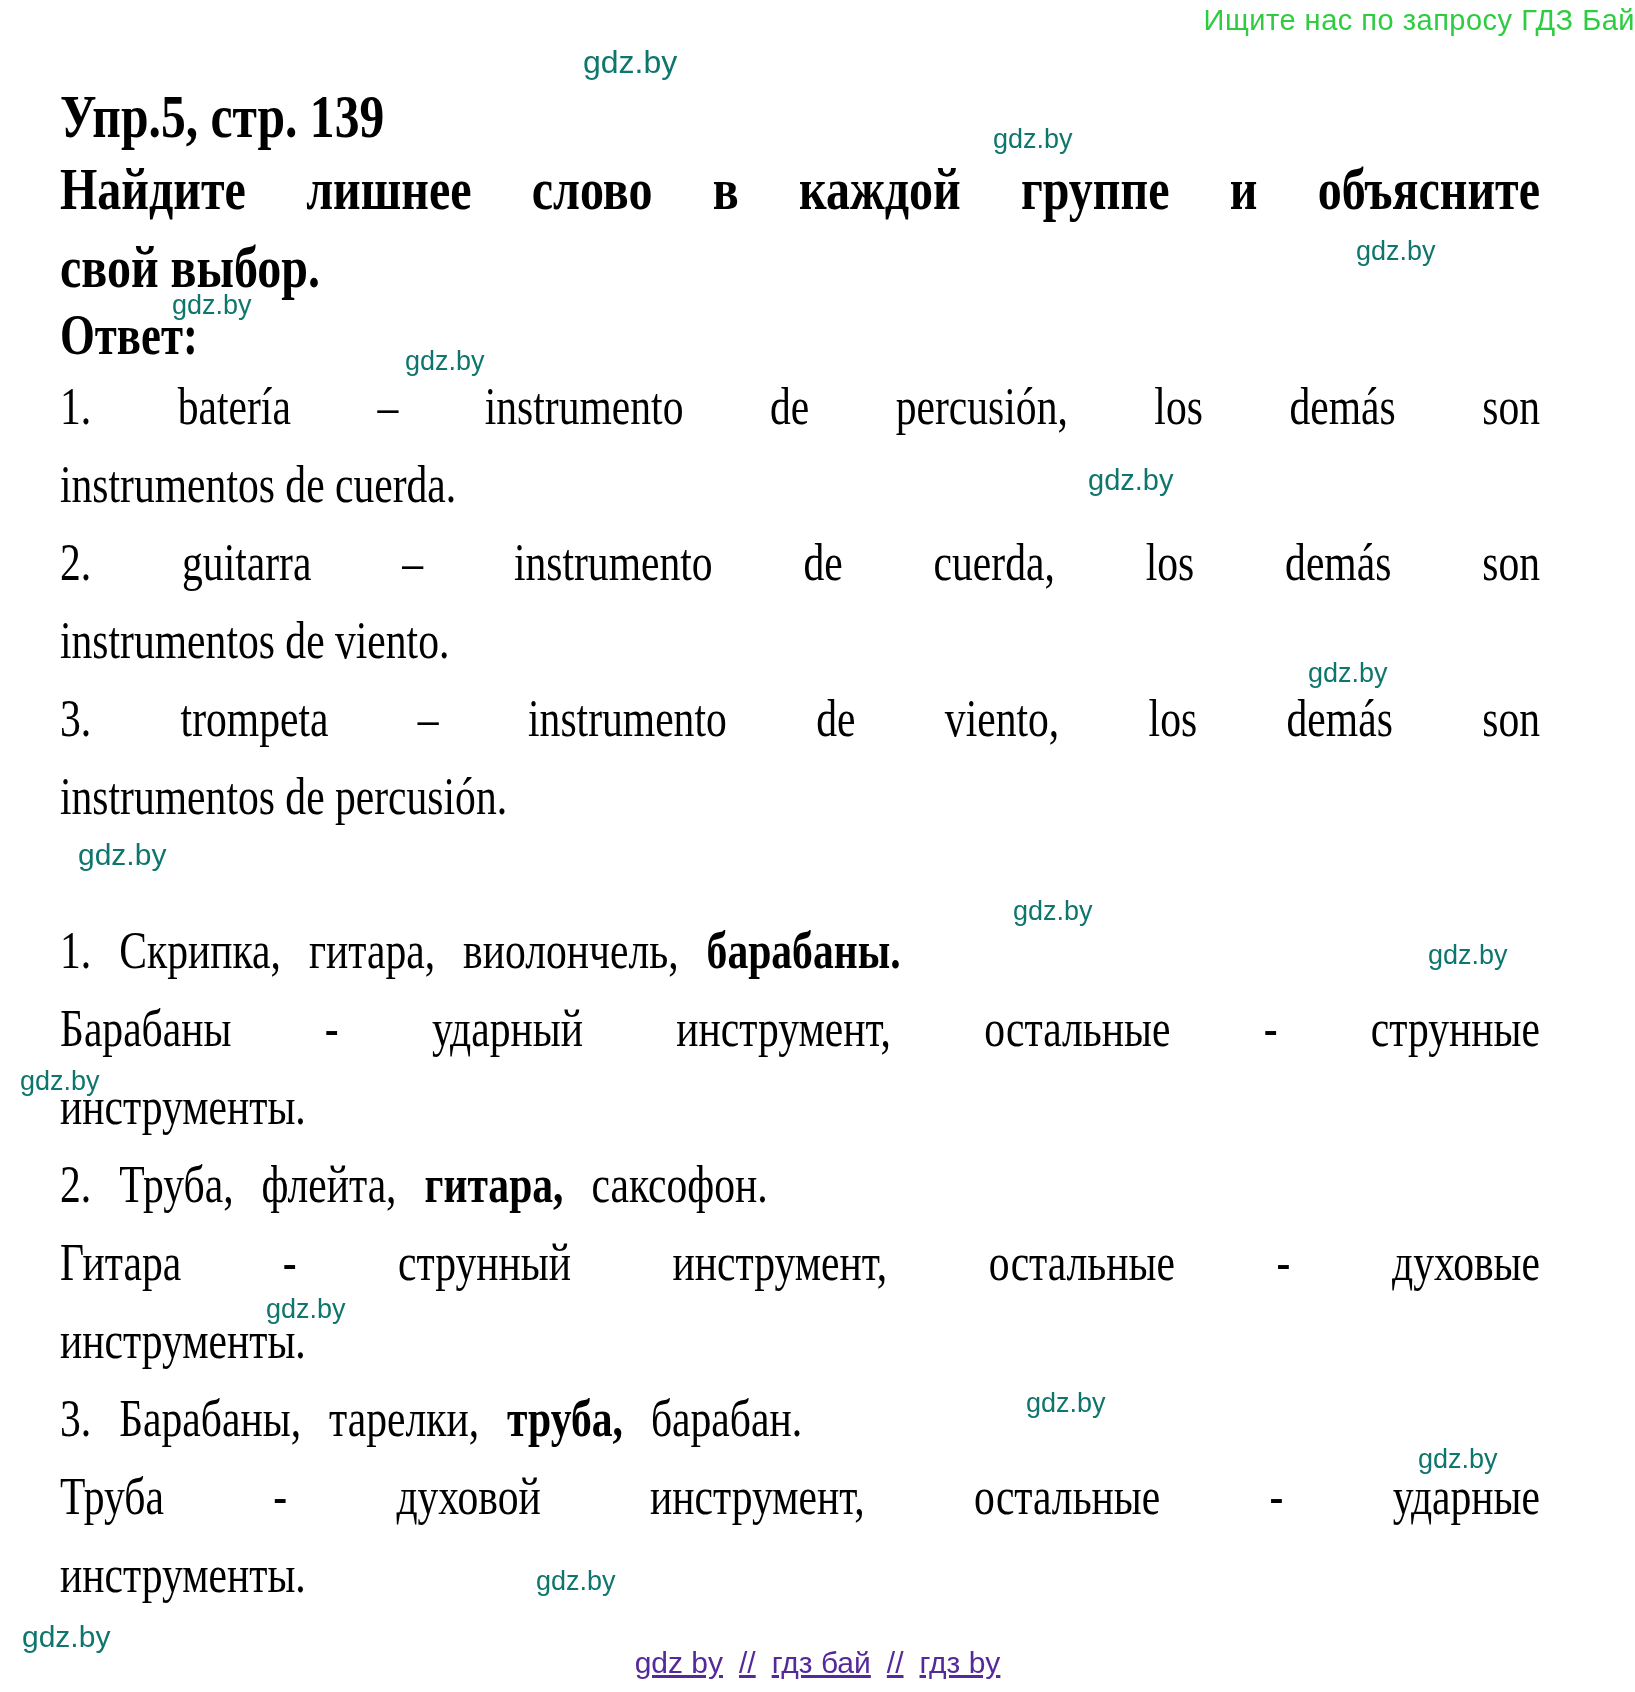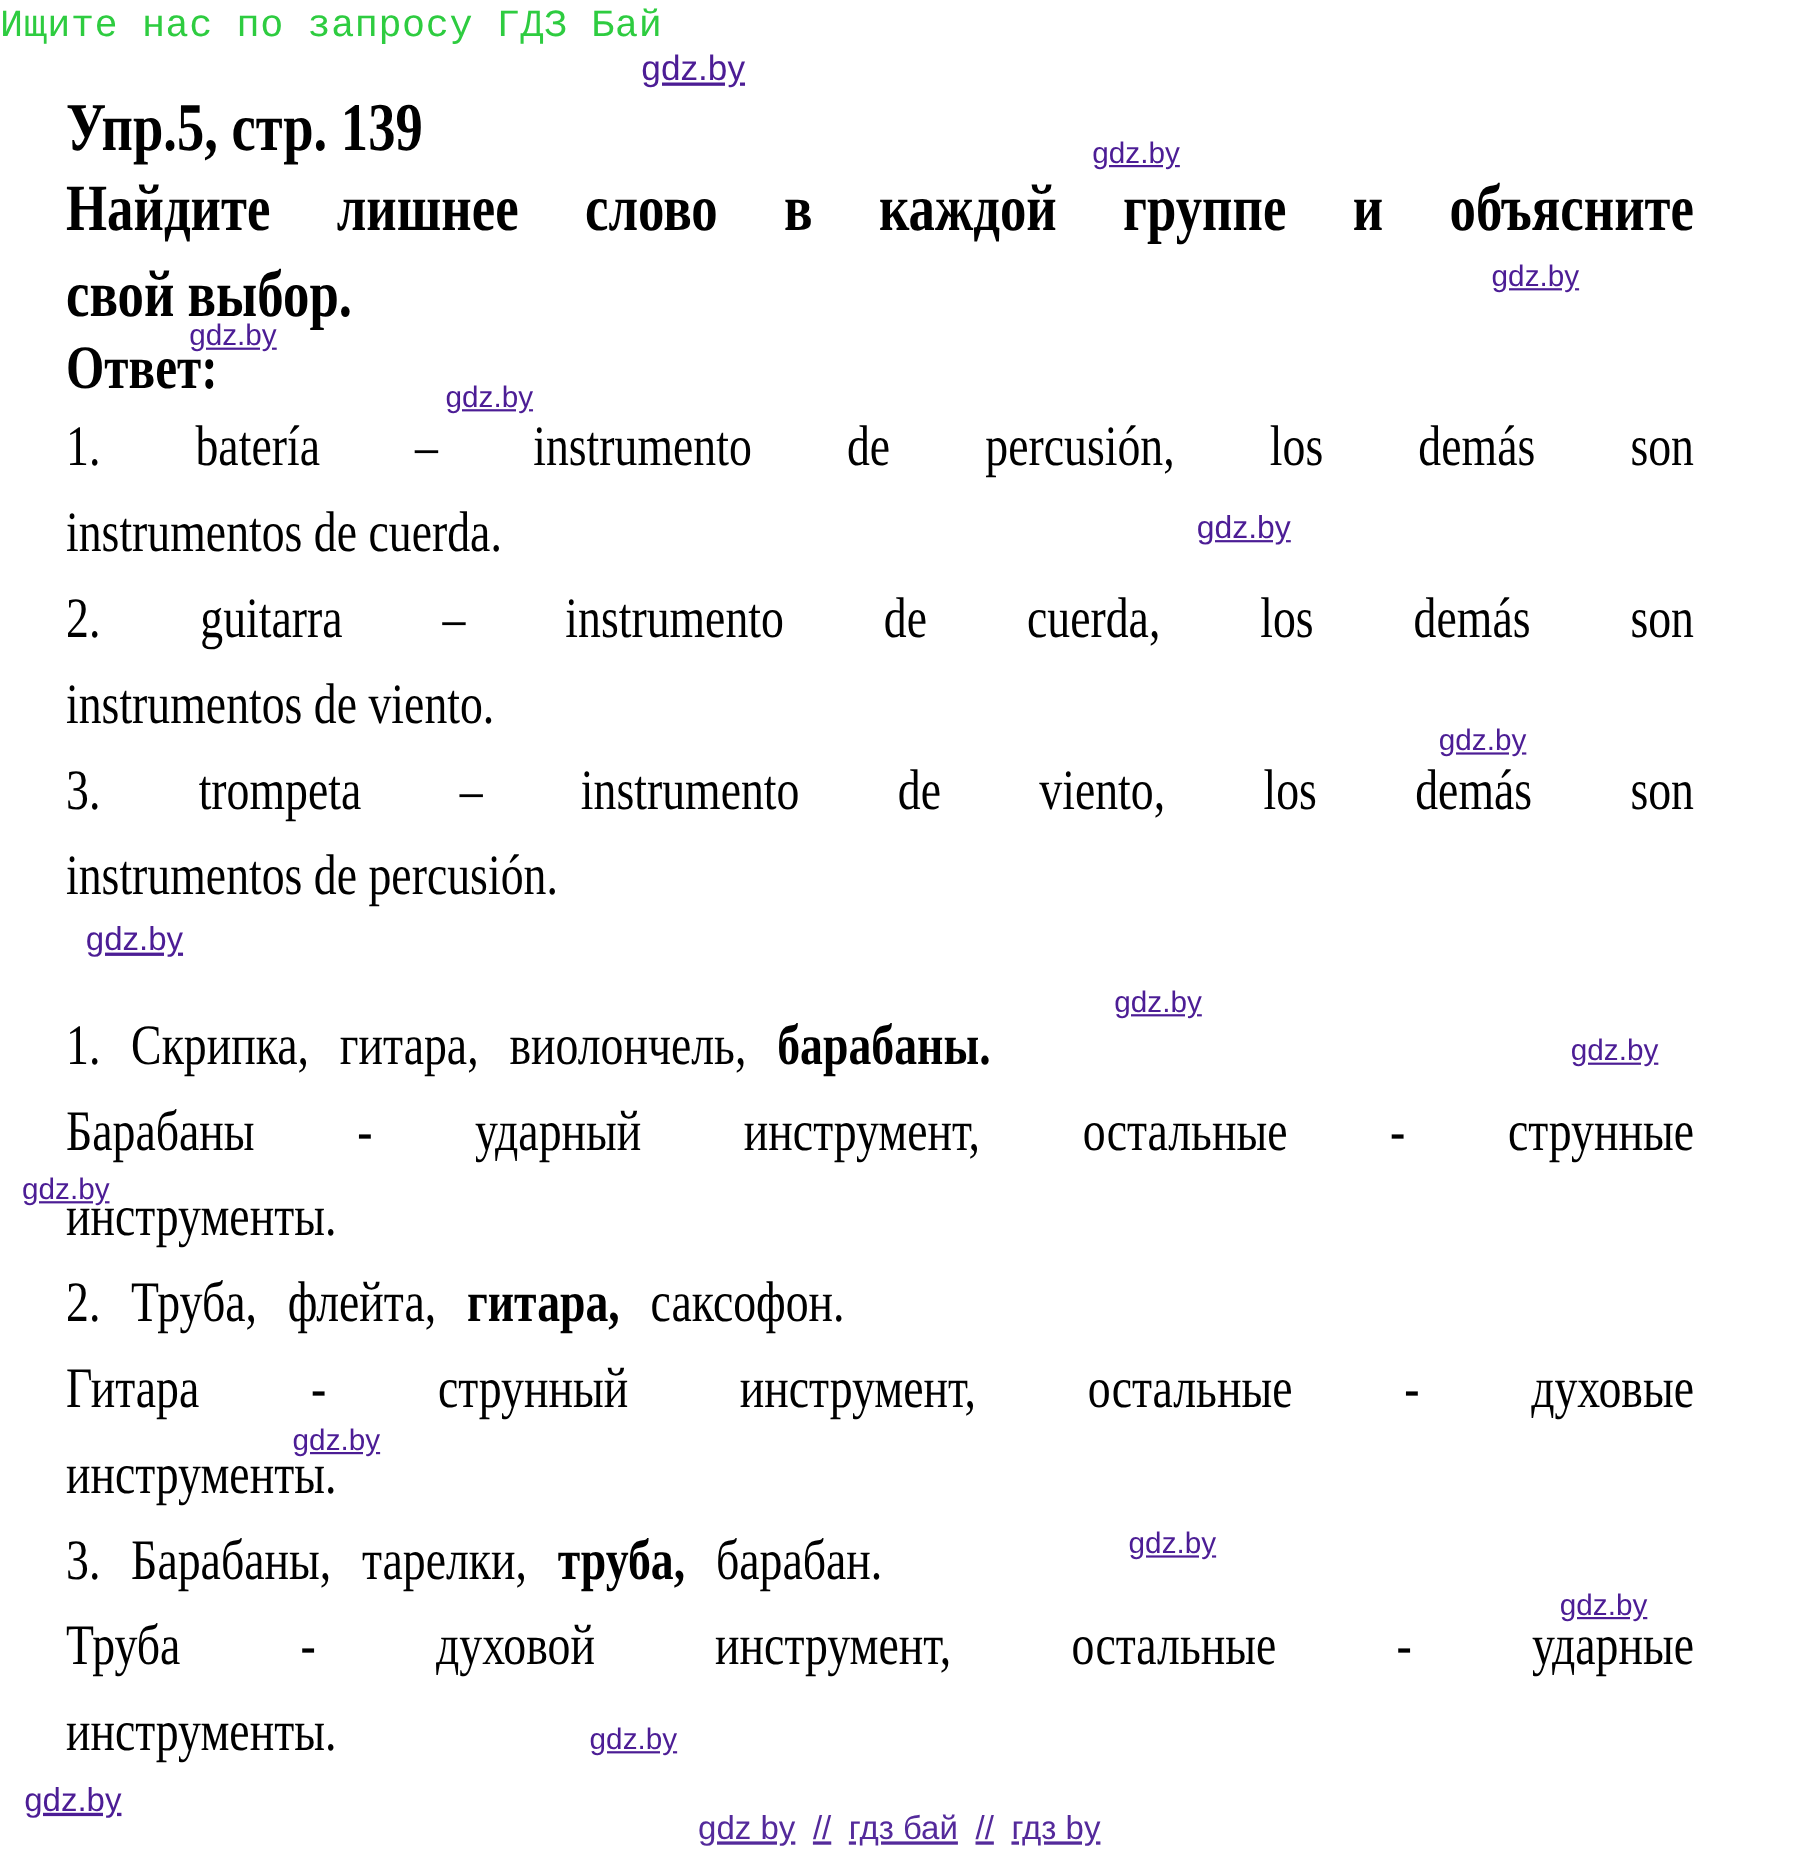--- a/index.html
+++ b/index.html
@@ -10,33 +10,32 @@
     background: #ffffff;
     overflow: hidden;
     font-family: "Liberation Serif", serif;
     color: #000000;
   }
   
   .promo {
     position: absolute;
     top: 4px; left: 0;
     width: 100%;
-    text-align: left;
-    font-family: Liberation Mono, monospace;
-    font-size: 35px;
+    text-align: right;
+    font-family: Liberation Sans, sans-serif;
+    font-size: 29px;
     letter-spacing: 0.5px;
   }
   
   .wm {
     position: absolute;
     font-family: "Liberation Sans", sans-serif;
     font-size: 27px;
-    color: #4c1d95;
+    color: #0f766e;
     white-space: nowrap;
-    text-decoration: underline;
   }
   
   .condensed {
     position: absolute;
     left: 60px;
     width: 1850px;
     transform: scaleX(0.8);
     transform-origin: 0 0;
   }
   .h-exercise { top: 80px;  font-weight: bold; font-size: 62px; line-height: 72px; }

